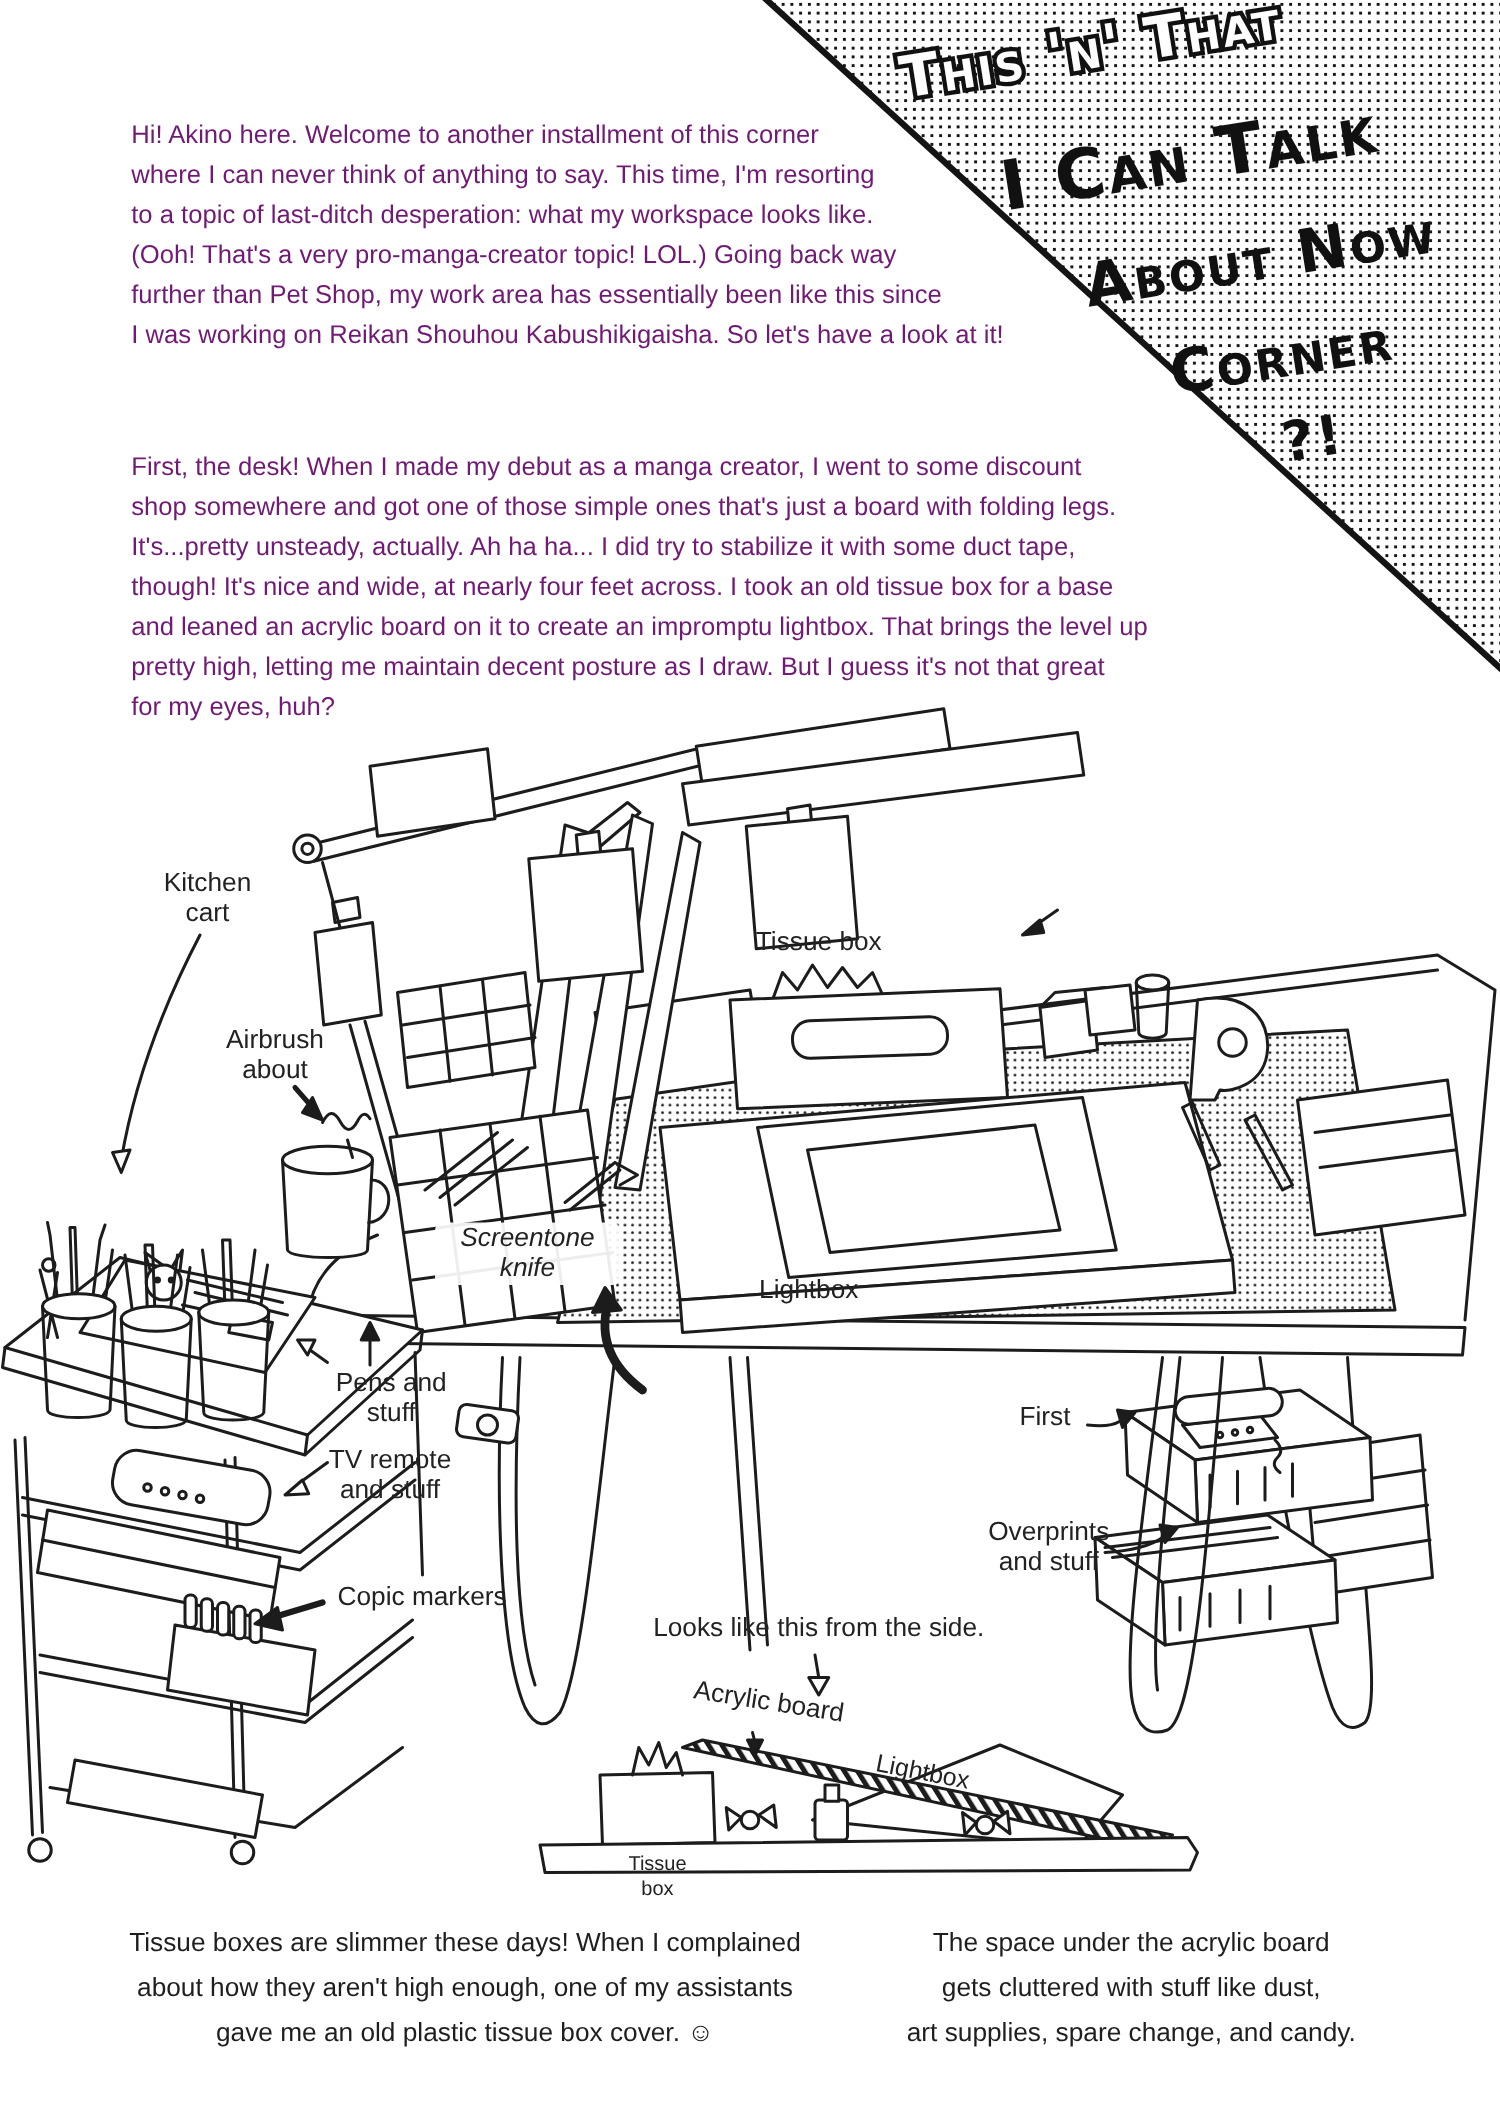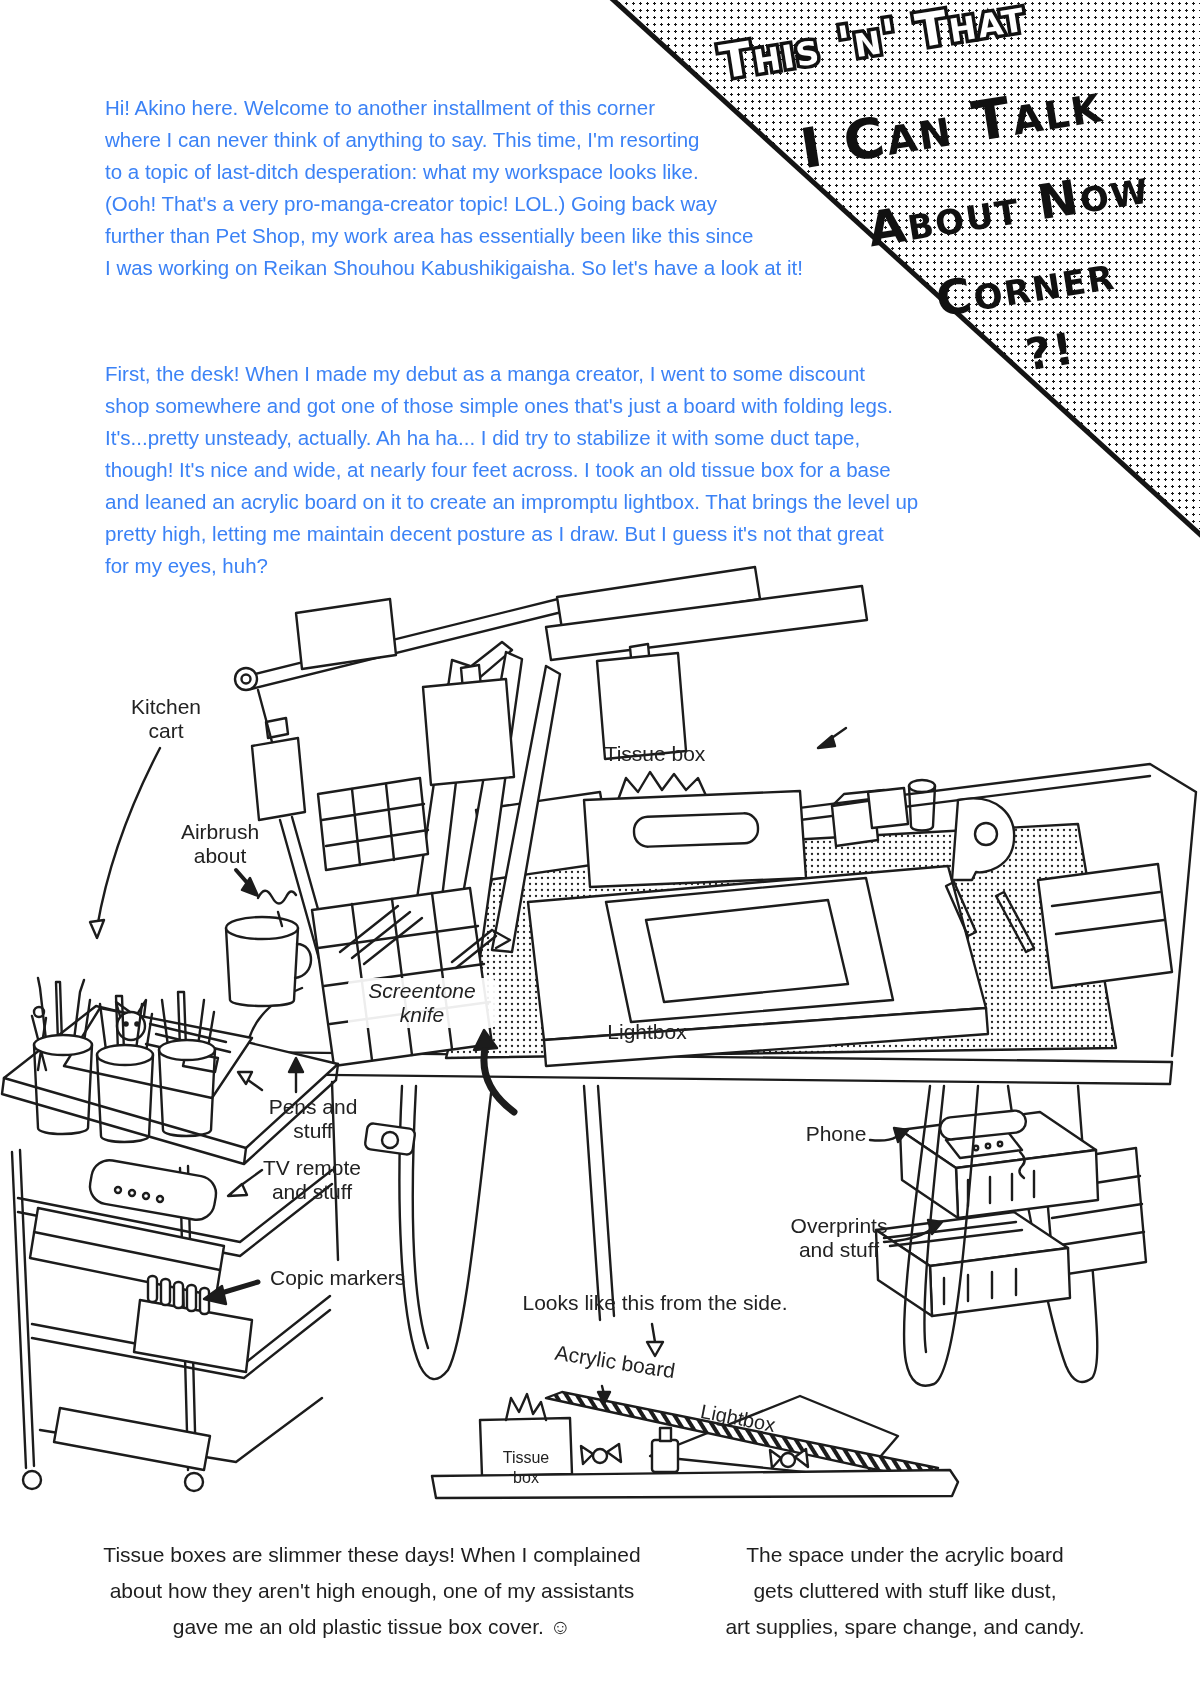--- a/index.html
+++ b/index.html
@@ -8,21 +8,21 @@
   
   .banner{position:absolute;left:0;top:0;width:1200px;height:545px;
           clip-path:polygon(612px 0px,1200px 0px,1200px 537px);
           background-image:radial-gradient(#151515 1.25px,transparent 1.35px);
           background-size:7px 7px;background-color:#fff;}
   .banner-line{position:absolute;font-family:"DejaVu Sans",sans-serif;font-weight:900;
                font-variant:small-caps;letter-spacing:2px;color:#111;white-space:nowrap;
                transform-origin:left top;}
   .banner-line.outlined{color:#fff;-webkit-text-stroke:7px #111;paint-order:stroke fill;}
   
-  .para{position:absolute;white-space:pre-line;font-size:20.5px;line-height:32px;color:#3b82f6;}
+  .para{position:absolute;white-space:pre-line;font-size:20.5px;line-height:32px;color:#701a75;}
   .footnote{position:absolute;white-space:pre-line;font-size:21px;line-height:36px;text-align:center;}
   
   .lbl{position:absolute;white-space:pre-line;font-size:21px;line-height:24px;text-align:center;color:#222;}
   .lbl.halo{background:rgba(255,255,255,.92);padding:1px 3px;border-radius:6px;font-style:italic;}
   svg.illo{position:absolute;left:0;top:560px;}
   svg.borderline{position:absolute;left:0;top:0;pointer-events:none;}
 </style>
 </head>
 <body>
 
@@ -267,30 +267,30 @@
   <div class="lbl" style="left:108px;top:695px;width:116px;">Kitchen
 cart</div>
   <div class="lbl" style="left:150px;top:820px;width:140px;">Airbrush
 about</div>
   <div class="lbl" style="left:595px;top:742px;width:120px;">Tissue box</div>
   <div class="lbl halo" style="left:348px;top:978px;width:142px;">Screentone
 knife</div>
   <div class="lbl" style="left:592px;top:1020px;width:110px;">Lightbox</div>
   <div class="lbl" style="left:258px;top:1095px;width:110px;">Pens and
 stuff</div>
-  <div class="lbl" style="left:796px;top:1122px;width:80px;">Phone</div>
+  <div class="lbl" style="left:796px;top:1122px;width:80px;">First</div>
   <div class="lbl" style="left:250px;top:1156px;width:124px;">TV remote
 and stuff</div>
   <div class="lbl" style="left:762px;top:1214px;width:154px;">Overprints
 and stuff</div>
   <div class="lbl" style="left:270px;top:1266px;width:170px;text-align:left;">Copic markers</div>
   <div class="lbl" style="left:505px;top:1291px;width:300px;">Looks like this from the side.</div>
   <div class="lbl" style="left:545px;top:1350px;width:140px;transform:rotate(9deg);">Acrylic board</div>
   <div class="lbl" style="left:688px;top:1406px;width:100px;font-size:20px;transform:rotate(11deg);">Lightbox</div>
-  <div class="lbl" style="left:486px;top:1448px;width:80px;font-size:16px;line-height:20px;">Tissue
+  <div class="lbl" style="left:486px;top:1482px;width:80px;font-size:16px;line-height:20px;">Tissue
 box</div>
 
   <div class="footnote" style="left:97px;top:1537px;width:550px;">Tissue boxes are slimmer these days! When I complained
 about how they aren't high enough, one of my assistants
 gave me an old plastic tissue box cover. ☺</div>
   <div class="footnote" style="left:690px;top:1537px;width:430px;">The space under the acrylic board
 gets cluttered with stuff like dust,
 art supplies, spare change, and candy.</div>
 
 </div>

